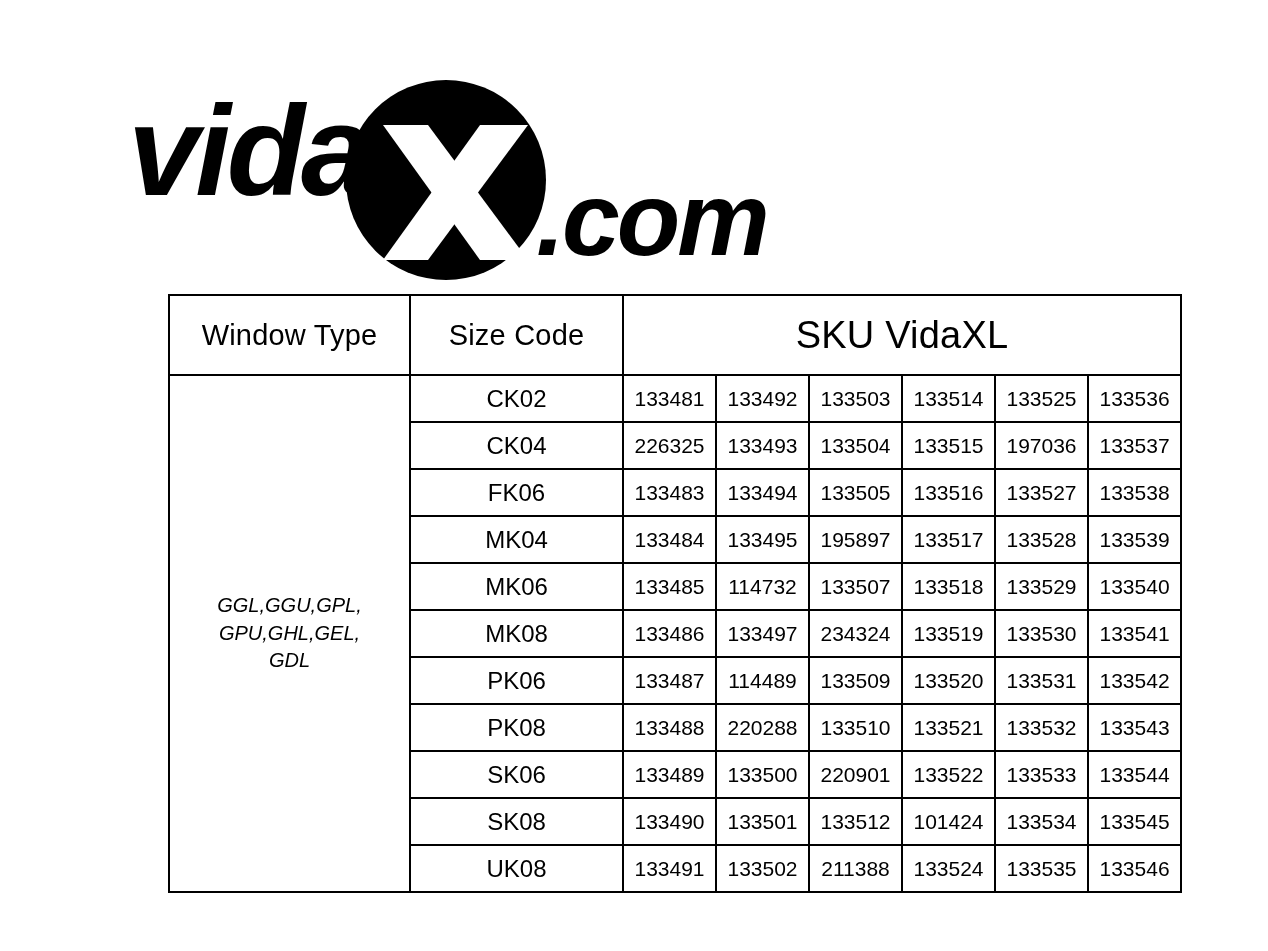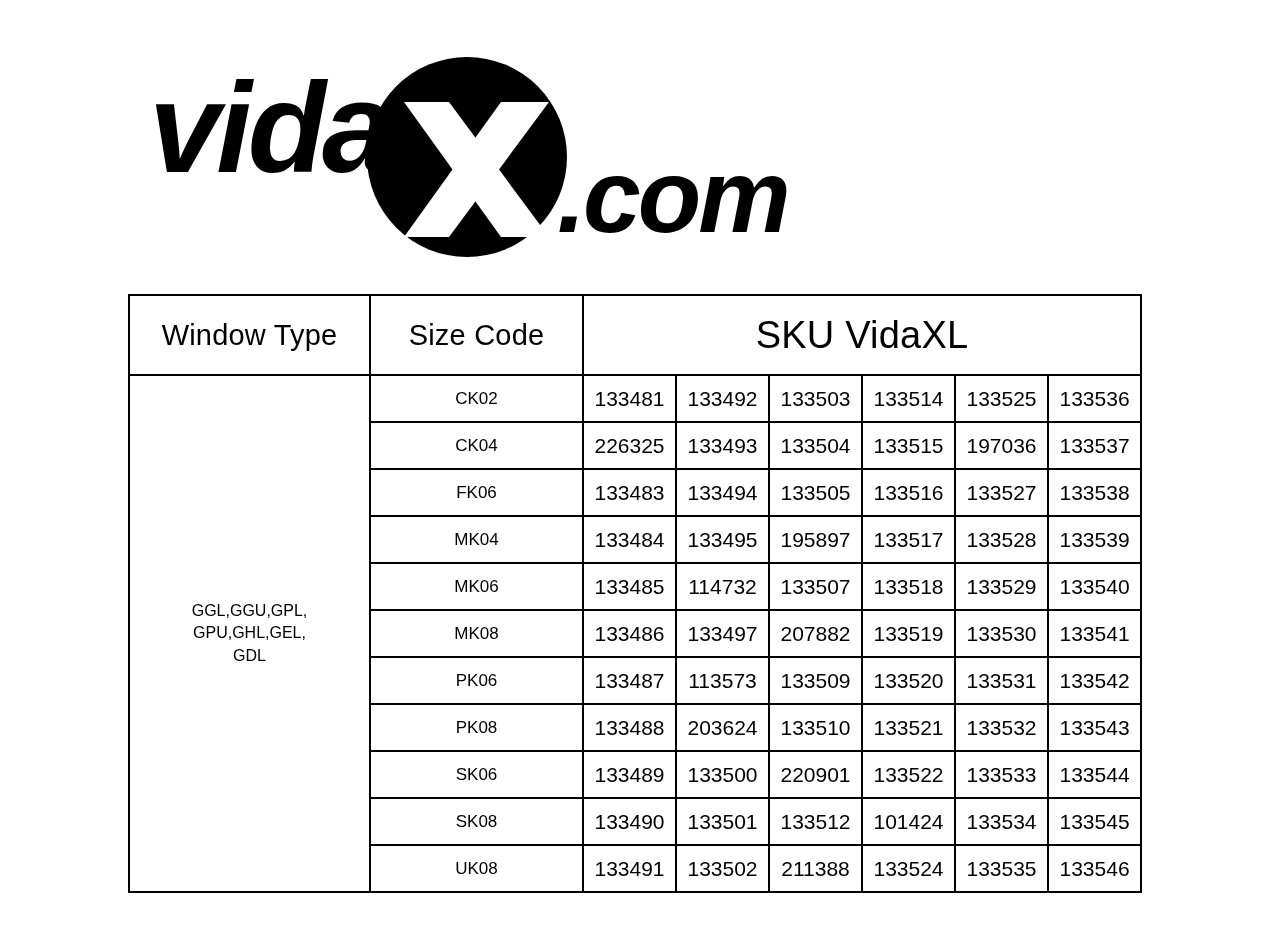--- a/index.html
+++ b/index.html
@@ -13,38 +13,38 @@
     font-family: "Liberation Sans", sans-serif;
     color: #000000;
     position: relative;
     overflow: hidden;
   }
 
   
   .logo-wrap {
     position: absolute;
     left: 128px;
-    top: 47px;
+    top: 70px;
     width: 690px;
     height: 210px;
-    margin-left: 21px;
   }
   .logo-svg { display: block; }
 
   
   .table-wrap {
     position: absolute;
     left: 128px;
     top: 294px;
     width: 1014px;
   }
   table.sku-table {
     border-collapse: collapse;
     width: 1014px;
     table-layout: fixed;
+    margin-left: 40px;
   }
   table.sku-table td, table.sku-table th {
     border: 2px solid #000000;
     text-align: center;
     vertical-align: middle;
     font-weight: normal;
     padding: 0;
   }
   .hdr-cell {
     height: 78px;
@@ -54,27 +54,28 @@
     letter-spacing: 0.2px;
   }
   .hdr-span {
     height: 78px;
     font-size: 38px;
     text-align: left;
     padding-left: 14px;
     letter-spacing: 0.2px;
   }
   .type-cell {
-    font-size: 16px;
+    font-size: 20px;
     line-height: 1.38;
     padding: 0 10px;
+    font-style: italic;
   }
   .size-cell {
     height: 45px;
-    font-size: 17px;
+    font-size: 24px;
   }
   .sku-cell {
     height: 45px;
     font-size: 21px;
   }
   .col-type  { width: 241px; }
   .col-size  { width: 213px; }
   .col-sku   { width: 93px; }
 </style>
 </head>
@@ -163,38 +164,38 @@
           <td class="sku-cell">114732</td>
           <td class="sku-cell">133507</td>
           <td class="sku-cell">133518</td>
           <td class="sku-cell">133529</td>
           <td class="sku-cell">133540</td>
         </tr>
         <tr>
           <td class="size-cell">MK08</td>
           <td class="sku-cell">133486</td>
           <td class="sku-cell">133497</td>
-          <td class="sku-cell">207882</td>
+          <td class="sku-cell">234324</td>
           <td class="sku-cell">133519</td>
           <td class="sku-cell">133530</td>
           <td class="sku-cell">133541</td>
         </tr>
         <tr>
           <td class="size-cell">PK06</td>
           <td class="sku-cell">133487</td>
-          <td class="sku-cell">113573</td>
+          <td class="sku-cell">114489</td>
           <td class="sku-cell">133509</td>
           <td class="sku-cell">133520</td>
           <td class="sku-cell">133531</td>
           <td class="sku-cell">133542</td>
         </tr>
         <tr>
           <td class="size-cell">PK08</td>
           <td class="sku-cell">133488</td>
-          <td class="sku-cell">203624</td>
+          <td class="sku-cell">220288</td>
           <td class="sku-cell">133510</td>
           <td class="sku-cell">133521</td>
           <td class="sku-cell">133532</td>
           <td class="sku-cell">133543</td>
         </tr>
         <tr>
           <td class="size-cell">SK06</td>
           <td class="sku-cell">133489</td>
           <td class="sku-cell">133500</td>
           <td class="sku-cell">220901</td>

